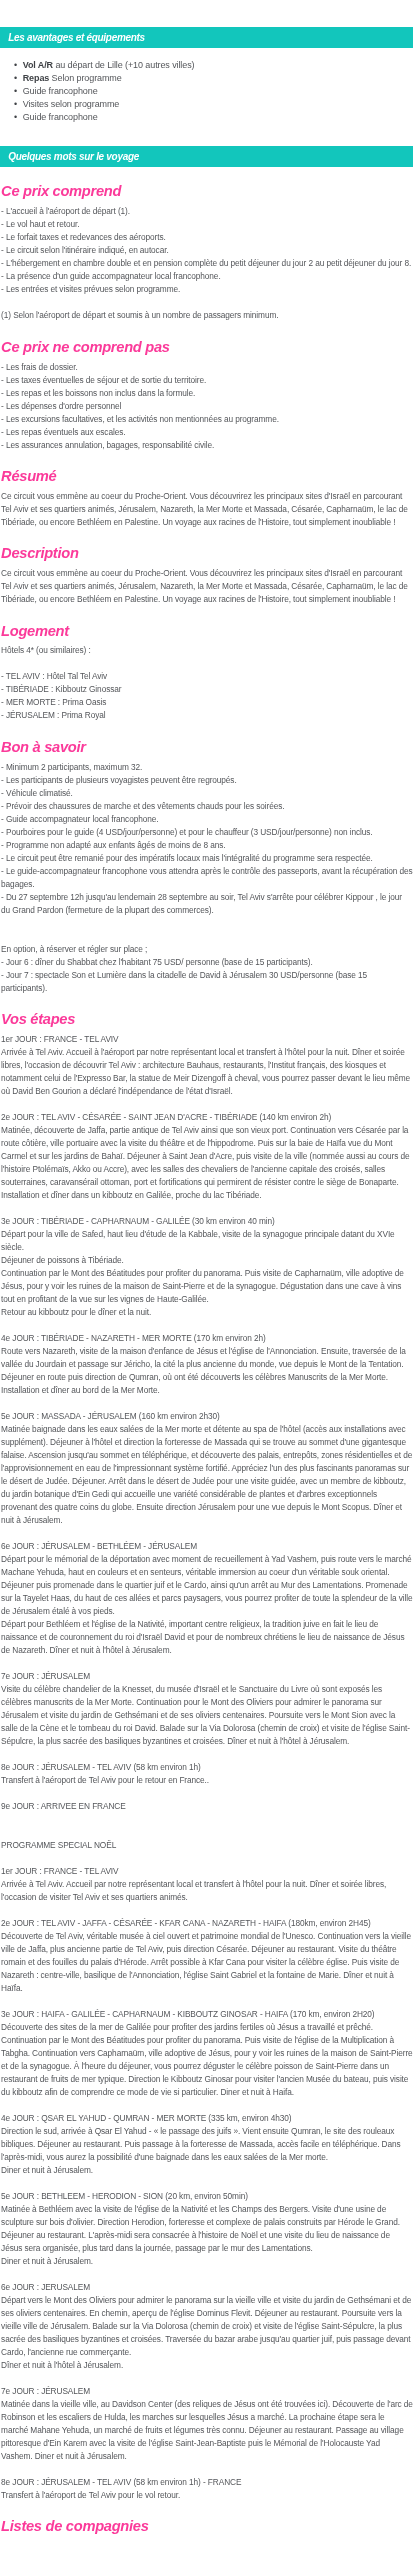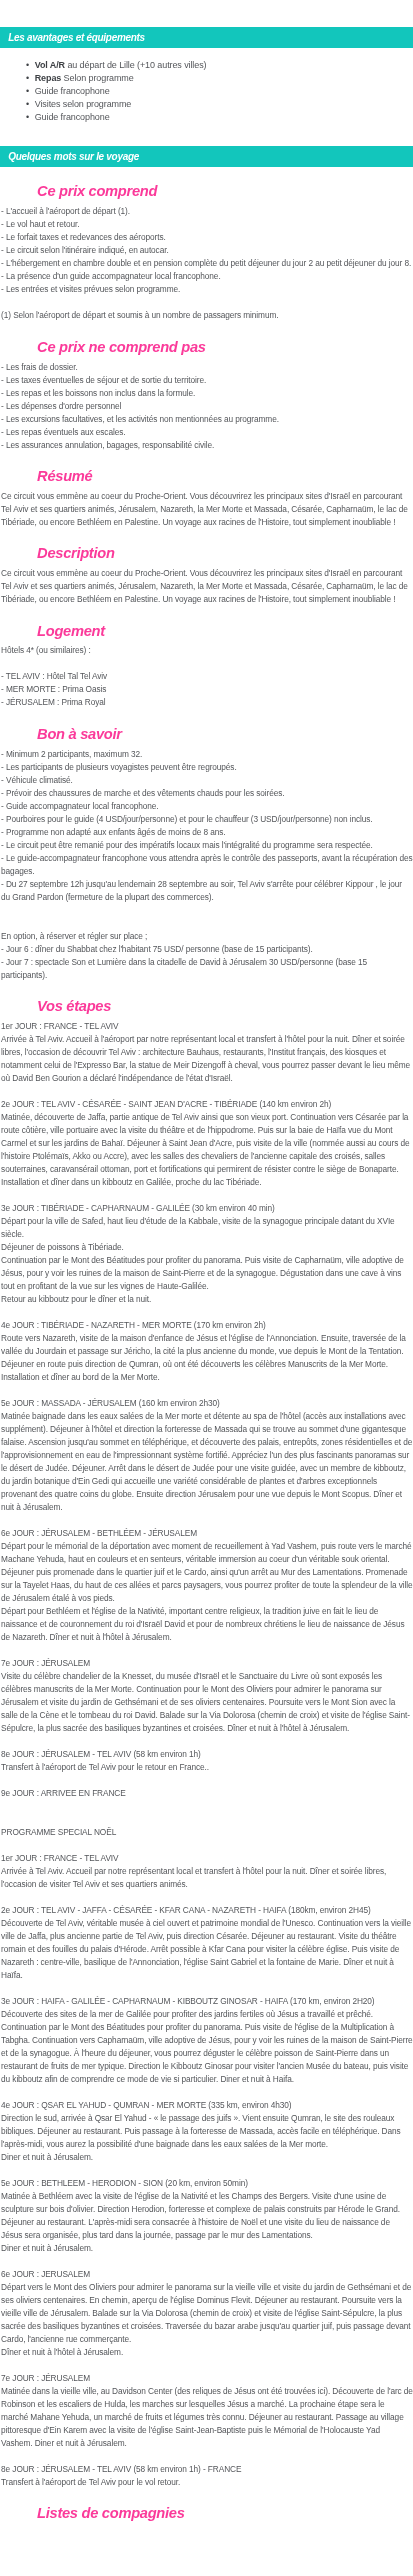--- a/index.html
+++ b/index.html
@@ -25,21 +25,21 @@
     line-height:21px;
     height:21px;
     padding-left:8.2px;
     letter-spacing:-0.3px;
     white-space:nowrap;
     overflow:hidden;
   }
   .banner.second{margin-top:22px;}
   ul.advantages{
     list-style:none;
-    margin:11px 0 0 12px;
+    margin:11px 0 0 0;
     padding:0 8px 0 14px;
   }
   ul.advantages li{
     font-size:9px;
     line-height:13px;
     letter-spacing:-0.1px;
     color:var(--body);
   }
   ul.advantages .blt{
     display:inline-block;
@@ -52,21 +52,20 @@
   }
   .sections{padding:0 1.1px 0 1.1px;}
   .section h2{
     color:var(--pink);
     font-style:italic;
     font-weight:bold;
     font-size:14.7px;
     line-height:17.5px;
     margin:16.4px 0 4.4px 0;
     letter-spacing:-0.3px;
-    padding-left:36px;
   }
   .section p{
     margin:0;
     font-size:8.3px;
     line-height:13px;
     letter-spacing:-0.1px;
     color:var(--body);
   }
   .blank{height:13px;}
 </style>
@@ -116,20 +115,21 @@
       </section>
       <section class="section">
         <h2>Description</h2>
         <p>Ce circuit vous emmène au coeur du Proche-Orient. Vous découvrirez les principaux sites d'Israël en parcourant Tel Aviv et ses quartiers animés, Jérusalem, Nazareth, la Mer Morte et Massada, Césarée, Capharnaüm, le lac de Tibériade, ou encore Bethléem en Palestine. Un voyage aux racines de l'Histoire, tout simplement inoubliable !</p>
       </section>
       <section class="section">
         <h2>Logement</h2>
         <p>Hôtels 4* (ou similaires) :</p>
         <div class="blank"></div>
         <p>- TEL AVIV : Hôtel Tal Tel Aviv</p>
+        <p>- TIBÉRIADE : Kibboutz Ginossar</p>
         <p>- MER MORTE : Prima Oasis</p>
         <p>- JÉRUSALEM : Prima Royal</p>
       </section>
       <section class="section">
         <h2>Bon à savoir</h2>
         <p>- Minimum 2 participants, maximum 32.</p>
         <p>- Les participants de plusieurs voyagistes peuvent être regroupés.</p>
         <p>- Véhicule climatisé.</p>
         <p>- Prévoir des chaussures de marche et des vêtements chauds pour les soirées.</p>
         <p>- Guide accompagnateur local francophone.</p>

